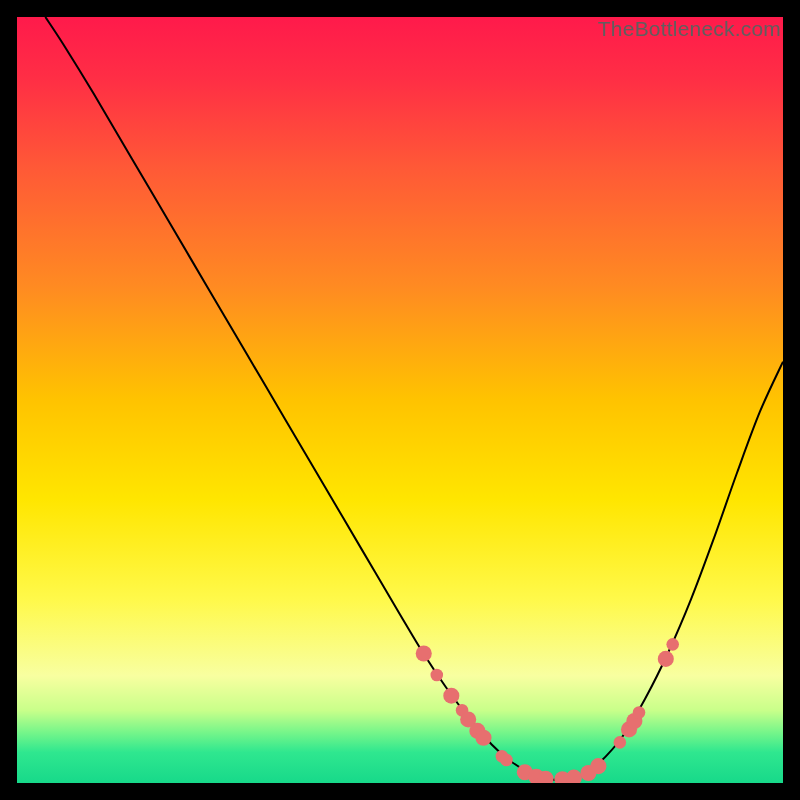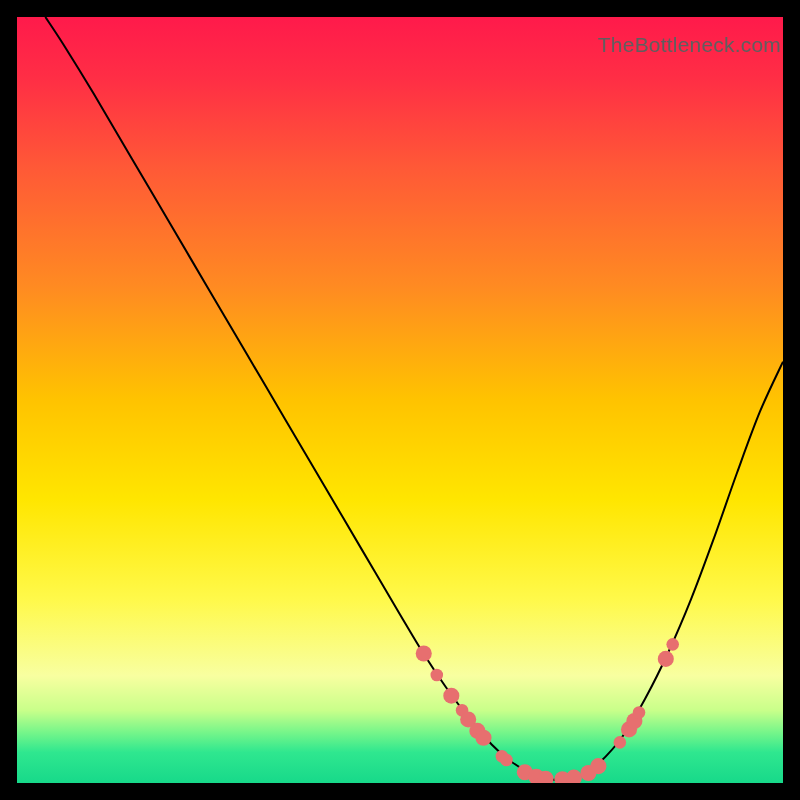--- a/index.html
+++ b/index.html
@@ -28,21 +28,20 @@
   }
   .watermark {
     position: absolute;
     top: 0px;
     right: 2px;
     color: #5f5f5f;
     font-size: 21px;
     font-weight: 500;
     letter-spacing: 0.2px;
     pointer-events: none;
-    margin-top: 16px;
   }
 </style>
 </head>
 <body>
 
 <div class="frame">
   <svg class="plot" viewBox="0 0 766 766" preserveAspectRatio="none">
     <defs>
       <linearGradient id="bg-grad" x1="0" y1="0" x2="0" y2="1">
           <stop offset="0%" stop-color="#ff1a4b"></stop>

